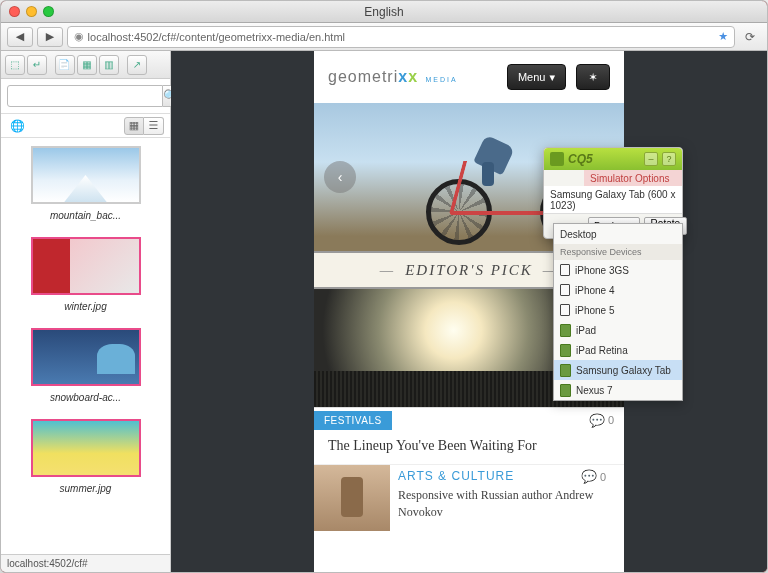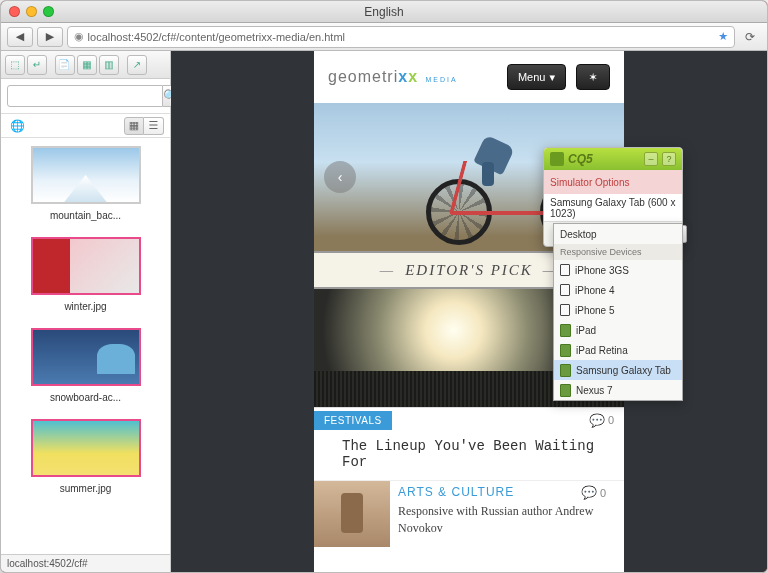--- a/index.html
+++ b/index.html
@@ -24,21 +24,21 @@
 .sb-search input { flex: 1; height: 22px; border: 1px solid #bbb; border-radius: 3px 0 0 3px; padding: 0 6px; font-size: 11px; }
 .sb-search .go { width: 24px; height: 22px; background: linear-gradient(#fff,#e3e3e3); border: 1px solid #bbb; border-left: none; border-radius: 0 3px 3px 0; display: flex; align-items: center; justify-content: center; color: #666; cursor: pointer; }
 .sb-view { height: 24px; display: flex; align-items: center; padding: 0 6px; border-bottom: 1px solid #ddd; }
 .sb-view .world { width: 22px; height: 18px; display: flex; align-items: center; justify-content: center; color: #5a9; cursor: pointer; }
 .sb-view .flex { flex: 1; }
 .view-tgl { display: flex; }
 .view-tgl span { width: 20px; height: 18px; border: 1px solid #bbb; background: linear-gradient(#fff,#eee); display: flex; align-items: center; justify-content: center; font-size: 11px; color: #666; cursor: pointer; }
 .view-tgl span:first-child { border-radius: 3px 0 0 3px; background: linear-gradient(#eee,#ddd); }
 .view-tgl span:last-child { border-radius: 0 3px 3px 0; border-left: none; }
 .thumbs { flex: 1; overflow-y: auto; padding: 8px; }
-.thumb { margin-bottom: 16px; text-align: center; }
+.thumb { margin-bottom: 16px; text-align: center; font-style: italic; }
 .thumb .img { width: 110px; height: 58px; margin: 0 auto 6px; border: 2px solid #ccc; position: relative; overflow: hidden; }
 .thumb.sel .img { border-color: #e94b8a; }
 .thumb .cap { font-size: 10px; color: #333; white-space: nowrap; overflow: hidden; text-overflow: ellipsis; max-width: 110px; margin: 0 auto; }
 .t1 { background: linear-gradient(#9bc8e8,#e8f2fa 60%,#fff); }
 .t1::after { content:""; position:absolute; bottom:0; left:30%; width:40%; height:50%; background: linear-gradient(#fff,#cfe3f0); clip-path: polygon(50% 0,0 100%,100% 100%); }
 .t2 { background: linear-gradient(135deg,#f5bfc5,#e8e8e8); }
 .t2::before { content:""; position:absolute; left:0; top:0; bottom:0; width:35%; background:#c0272d; }
 .t3 { background: linear-gradient(#2a4a7a,#4a7ab0); }
 .t3::after { content:""; position:absolute; right:4px; top:14px; width:38px; height:30px; background:#6ab0d8; border-radius: 40% 40% 0 0; }
 .t4 { background: linear-gradient(#50c0d0,#f0e060 60%,#f5e070); }
@@ -67,34 +67,34 @@
 .ep-banner { height: 38px; background: #f5f2e8; border-top: 2px solid #999; border-bottom: 2px solid #999; display: flex; align-items: center; justify-content: center; font-family: Georgia, serif; font-style: italic; font-size: 15px; letter-spacing: 2px; color: #4a4a4a; }
 .ep-banner::before, .ep-banner::after { content: "—"; margin: 0 10px; color: #888; }
 .concert { height: 118px; background: radial-gradient(circle at 45% 35%, #fffef0 0%, #f5e8c0 15%, #8a8a70 40%, #2a2a28 70%); position: relative; }
 .concert::after { content:""; position:absolute; left:0; right:0; bottom:0; height:36px; background: repeating-linear-gradient(90deg,#1a1a18 0 2px,#2a2a26 2px 4px); }
 .article { padding: 0; border-top: 1px solid #ddd; }
 .tag-row { display: flex; align-items: center; height: 24px; }
 .tag { font-size: 10px; color: #fff; padding: 4px 10px; letter-spacing: 0.5px; }
 .tag.blue { background: #3a9bd8; }
 .comment { margin-left: auto; display: flex; align-items: center; gap: 2px; font-size: 11px; color: #888; padding-right: 10px; }
 .comment .bub { color: #9ad04a; font-size: 13px; }
-.article h3 { font-family: Liberation Mono, monospace; font-size: 14px; font-weight: 400; color: #333; padding: 6px 28px 10px; }
+.article h3 { font-family: Liberation Serif, serif; font-size: 14px; font-weight: 400; color: #333; padding: 6px 14px 10px; }
 .article-2 { display: flex; border-top: 1px solid #eee; }
 .a2-img { width: 76px; height: 66px; background: linear-gradient(#d4b89a,#a88868); }
 .a2-img::after { content:""; display:block; width:22px; height:40px; background:#8a6a4a; margin: 12px auto 0; border-radius: 4px; }
 .a2-body { flex: 1; padding: 4px 8px; position: relative; }
 .a2-body .comment { position: absolute; right: 8px; top: 4px; }
 .a2-body .cat { font-size: 12px; color: #3a9bd8; letter-spacing: 1px; }
 .a2-body .txt { font-family: Georgia, serif; font-size: 12px; color: #444; margin-top: 4px; line-height: 1.4; }
 .cq5 { position: absolute; right: 84px; top: 96px; width: 140px; background: #f4f4f0; border: 1px solid #bbb; border-radius: 4px; box-shadow: 0 4px 14px rgba(0,0,0,0.35); font-size: 10px; z-index: 20; }
 .cq5-hdr { height: 22px; background: linear-gradient(#b8e040,#8ac030); border-radius: 4px 4px 0 0; display: flex; align-items: center; padding: 0 6px; gap: 4px; }
 .cq5-hdr .ic { width: 14px; height: 14px; background: #6a9a20; border-radius: 2px; }
 .cq5-hdr .lbl { font-weight: bold; font-style: italic; color: #5a7a18; flex: 1; font-size: 12px; }
 .cq5-hdr .b { width: 14px; height: 14px; background: rgba(255,255,255,0.4); border: 1px solid #8aa838; border-radius: 2px; display: flex; align-items: center; justify-content: center; font-size: 9px; color: #5a7a18; cursor: pointer; }
-.cq5-sub { height: 24px; background: #f4d4d4; color: #c04040; padding: 0 6px; display: flex; align-items: center; }
+.cq5-sub { height: 16px; background: #f4d4d4; color: #c04040; padding: 0 6px; display: flex; align-items: center; margin-left: 40px; }
 .cq5-dev { height: 28px; background: #fff; padding: 0 6px; display: flex; align-items: center; color: #333; border-bottom: 1px solid #ddd; }
 .cq5-row { display: flex; padding: 3px 4px; gap: 4px; margin-left: 40px; }
 .cq5-dd { flex: 1; height: 18px; background: linear-gradient(#fafafa,#e4e4e4); border: 1px solid #aaa; border-radius: 2px; display: flex; align-items: center; padding: 0 5px; font-size: 10px; cursor: pointer; }
 .cq5-dd::after { content: "▾"; margin-left: auto; font-size: 8px; }
 .cq5-rot { height: 18px; background: linear-gradient(#fafafa,#e4e4e4); border: 1px solid #aaa; border-radius: 2px; padding: 0 6px; display: flex; font-size: 10px; cursor: pointer; }
 .dev-menu { position: absolute; right: 84px; top: 172px; width: 130px; background: #f8f8f6; border: 1px solid #aaa; box-shadow: 0 4px 10px rgba(0,0,0,0.25); font-size: 10px; z-index: 21; }
 .dev-menu .item { height: 20px; display: flex; align-items: center; padding: 0 6px; gap: 5px; cursor: pointer; color: #333; }
 .dev-menu .item.sel { background: #c8dff5; }
 .dev-menu .grp { height: 16px; background: #eceae4; color: #777; padding: 0 6px; display: flex; align-items: center; font-size: 9px; }
 .dev-ic { width: 10px; height: 12px; border: 1px solid #444; border-radius: 1px; background: #fafafa; }

